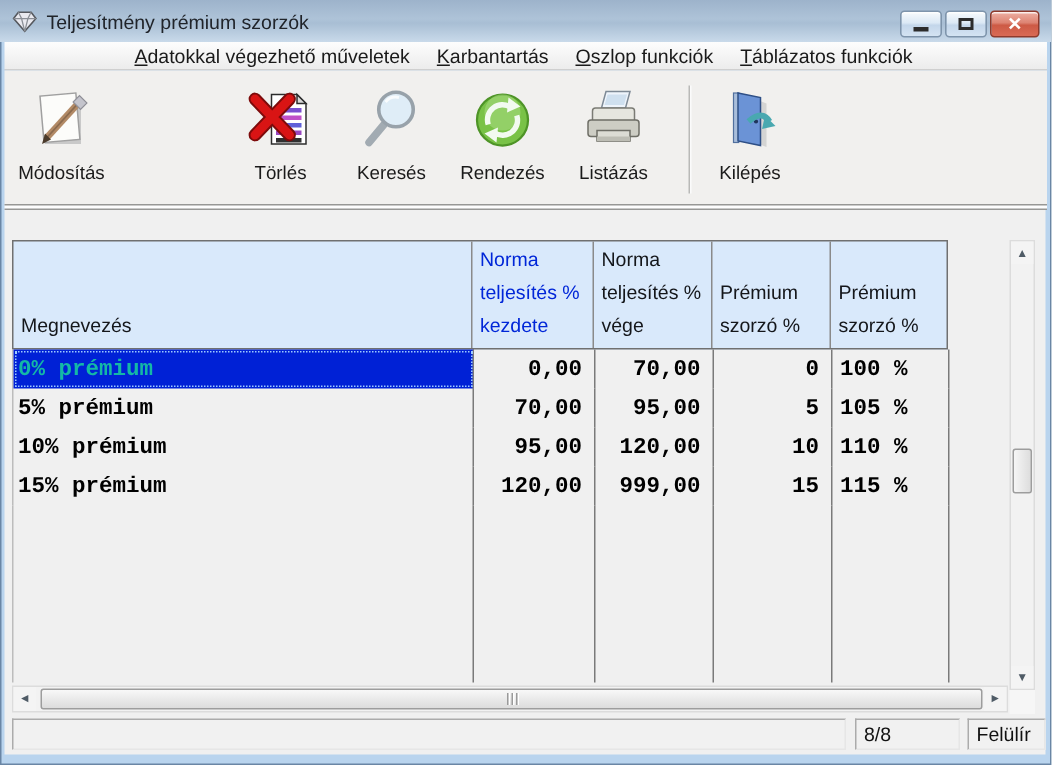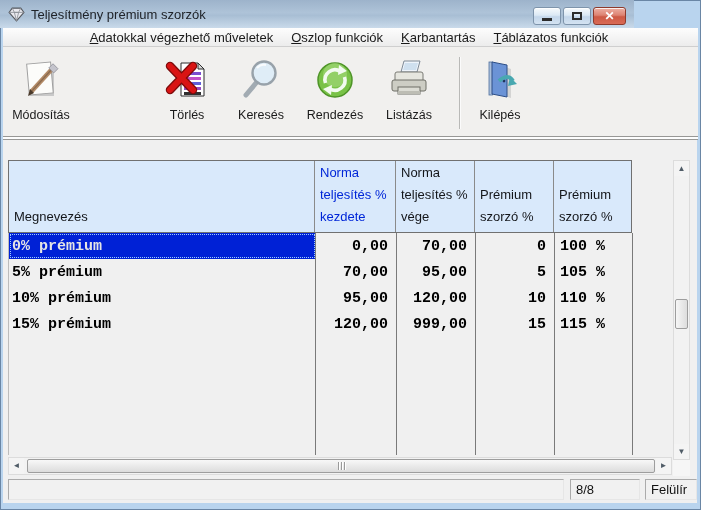--- a/index.html
+++ b/index.html
@@ -6,21 +6,21 @@
   *{box-sizing:border-box;}
   .window{
     position:relative;width:701px;height:510px;
     background:#b9d4ee;
     font-family:"Liberation Sans",sans-serif;
     overflow:hidden;
     box-shadow:0 0 0 1px #6a86a5 inset;
   }
   
   .titlebar{
-    position:absolute;left:0;top:0;width:634px;height:28px;
+    position:absolute;left:0;top:0;width:701px;height:28px;
     background:linear-gradient(180deg,#9db3cb 0%,#aec3d8 45%,#a8bed4 55%,#c9daea 100%);
     display:flex;align-items:center;
   }
   .gem{width:17px;height:17px;margin:0 6px 0 8px;flex:0 0 auto;}
   .title-text{font-size:13px;color:#20242a;white-space:nowrap;}
   .win-controls{position:absolute;right:8px;top:7px;display:flex;gap:2px;}
   .wbtn{
     width:28px;height:18px;border-radius:3px;border:1px solid #7e94ab;
     background:linear-gradient(180deg,#f7fafc,#dce9f5 45%,#c3d6ea 55%,#d4e3f2);
     display:flex;align-items:center;justify-content:center;
@@ -83,21 +83,21 @@
     font-family:"Liberation Mono","DejaVu Sans Mono",monospace;
     font-weight:bold;font-size:15px;color:#000;
     display:flex;align-items:center;overflow:hidden;white-space:nowrap;
   }
   .td.c1{width:307px;padding-left:3px;}
   .td.c2{width:81px;justify-content:flex-end;padding-right:8px;}
   .td.c3{width:79px;justify-content:flex-end;padding-right:8px;}
   .td.c4{width:79px;justify-content:flex-end;padding-right:8px;}
   .td.c5{width:78px;padding-left:5px;}
   .td.sel{
-    background:#0021d6;color:#e5e5e5;
+    background:#0021d6;color:#14b8a6;
     outline:1px dotted #9ecbff;outline-offset:-2px;
   }
   .grid-ext{position:absolute;left:8px;top:337px;width:625px;height:118px;border-left:1px solid #bcbcbc;display:flex;}
   .gcol{border-right:1px solid #7a7a7a;height:100%;}
   .gcol.c1{width:307px;} .gcol.c2{width:81px;} .gcol.c3{width:79px;} .gcol.c4{width:79px;} .gcol.c5{width:78px;}
   
   .vscroll{
     position:absolute;left:673px;top:160px;width:17px;height:300px;
     background:#f2f2f2;border:1px solid #dcdcdc;
   }
@@ -158,22 +158,22 @@
           <span class="glyph-max"></span>
         </div>
       <div class="wbtn close">
           <span>✕</span>
         </div>
     </div>
   </div>
 
   <div class="menubar">
     <span class="menu-item"><span class="accel">A</span><span>datokkal végezhető műveletek</span></span>
+    <span class="menu-item"><span class="accel">K</span><span>arbantartás</span></span>
     <span class="menu-item"><span class="accel">O</span><span>szlop funkciók</span></span>
-    <span class="menu-item"><span class="accel">K</span><span>arbantartás</span></span>
     <span class="menu-item"><span class="accel">T</span><span>áblázatos funkciók</span></span>
   </div>
 
   <div class="toolbar">
 
     <div class="tbtn" style="left:5px;">
       <svg class="ticon" viewBox="0 0 46 46">
         <rect x="12" y="9" width="24" height="30" fill="#c9c9c9"></rect>
         <g transform="rotate(-5 22 22)">
             <rect x="10" y="6" width="24" height="31" fill="#fcfcfa" stroke="#a0a0a0"></rect>

